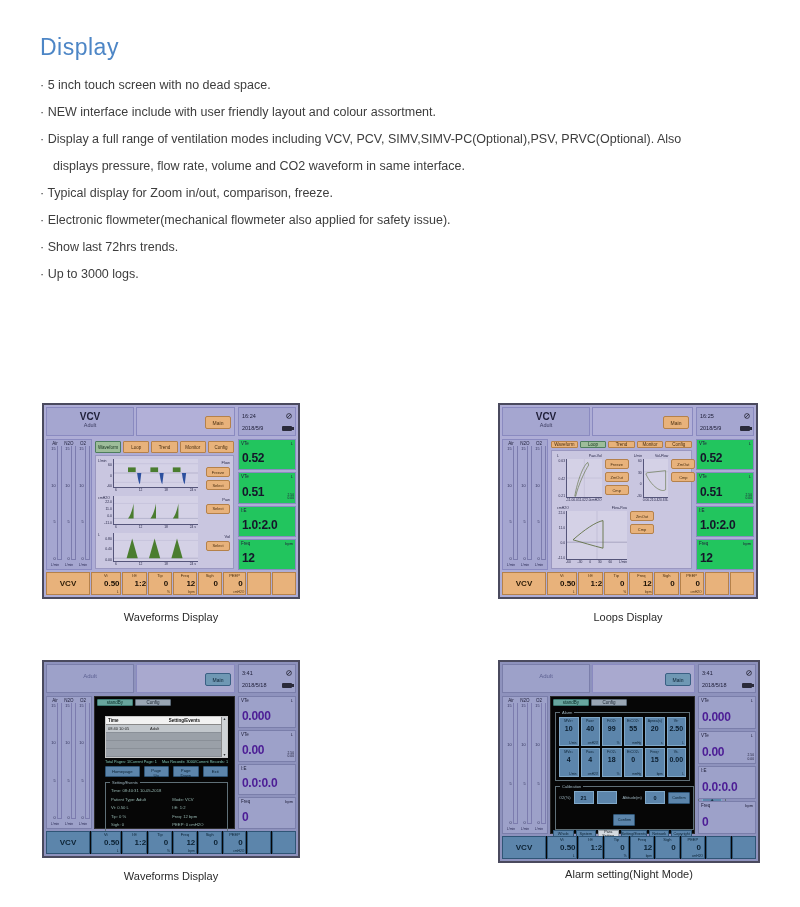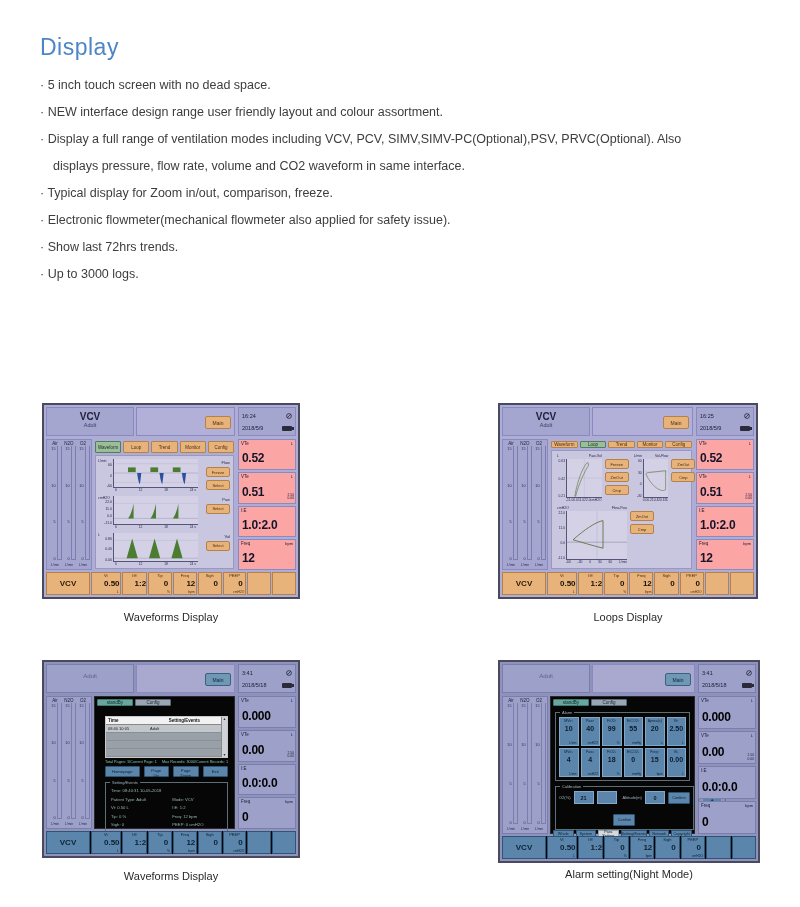--- a/index.html
+++ b/index.html
@@ -28,26 +28,26 @@
   .flow-panel{position:absolute;left:2px;top:34px;width:46px;bottom:27px;background:#a5a6d0;border:1px solid #8a8ac0;display:flex;padding:1px;}
   .gas-col{flex:1;display:flex;flex-direction:column;align-items:center;}
   .gas-name{font-size:4.5px;color:#20203a;}
   .tube-wrap{flex:1;display:flex;width:100%;justify-content:center;}
   .tick-col{width:8px;display:flex;flex-direction:column;justify-content:space-between;font-size:3.8px;color:#30305a;text-align:right;padding:1px 1px 1px 0;}
   .tube{width:5px;border:1px solid #7c7cae;border-top:none;height:98%;}
   .gas-unit{font-size:3.5px;color:#30305a;margin:1px 0;}
   .center{position:absolute;left:50px;top:34px;right:63px;bottom:27px;display:flex;flex-direction:column;}
   .center.nightc{background:#060606;border:1px solid #2a2a2a;}
   .mon-col{position:absolute;right:2px;top:34px;width:58px;bottom:27px;display:flex;flex-direction:column;gap:2px;}
-  .mon-box{flex:1;position:relative;background:#fca5a5;border:1px solid #8a8ac0;}
+  .mon-box{flex:1;position:relative;background:#22c55e;border:1px solid #8a8ac0;}
   .mon-lbl{position:absolute;left:2px;top:1px;font-size:4.5px;color:#20203a;}
   .mon-unit{position:absolute;right:2px;top:1px;font-size:4px;color:#20203a;}
   .mon-val{position:absolute;left:3px;bottom:4px;font-size:12px;font-weight:bold;color:#15152a;letter-spacing:-.3px;}
   .mon-mini{position:absolute;right:1px;bottom:2px;font-size:3.3px;color:#20203a;line-height:3.5px;text-align:right;}
-  .night-num .mon-val{color:#000000;}
+  .night-num .mon-val{color:#4c1d95;}
   .btm-bar{position:absolute;left:2px;right:2px;bottom:2px;height:23px;display:flex;gap:1px;}
   .bb-mode{width:44px;background:#e8b27b;border:1px solid #b5814a;display:flex;align-items:center;justify-content:center;font-size:8px;font-weight:bold;color:#2a1a05;}
   .bb-cell{flex:1;position:relative;background:#e8b27b;border:1px solid #b5814a;text-align:center;}
   .bb-lbl{font-size:4px;color:#4a2f10;line-height:6px;}
   .bb-val{font-size:8px;font-weight:bold;color:#1a1005;line-height:9px;padding-left:12px;}
   .bb-unit{position:absolute;right:1px;bottom:0;font-size:3.3px;color:#4a2f10;}
   .nightbar .bb-mode,.nightbar .bb-cell{background:#5c85ab;border-color:#2f5576;color:#0c2233;}
   .nightbar .bb-lbl,.nightbar .bb-val,.nightbar .bb-unit{color:#0c2233;}
   .nightbar{background:#060606;}
 
@@ -117,21 +117,21 @@
 </style>
 </head>
 <body>
 
 <div class="page">
   <h1 class="title">Display</h1>
 
   <div class="bullets">
 
   <div class="bullet">5 inch touch screen with no dead space.</div>
-      <div class="bullet">NEW interface design range user friendly layout and colour assortment.</div>
+      <div class="bullet">NEW interface include with user friendly layout and colour assortment.</div>
       <div class="bullet">Display a full range of ventilation modes including VCV, PCV, SIMV,SIMV-PC(Optional),PSV, PRVC(Optional). Also displays pressure, flow rate, volume and CO2 waveform in same interface.</div>
       <div class="bullet">Typical display for Zoom in/out, comparison, freeze.</div>
       <div class="bullet">Electronic flowmeter(mechanical flowmeter also applied for safety issue).</div>
       <div class="bullet">Show last 72hrs trends.</div>
       <div class="bullet">Up to 3000 logs.</div>
     </div>
 
   <div class="screen" style="left:42px;top:403px;width:258px;height:196px;">
     <div class="hdr-mode">
       <div class="hdr-mode-name">VCV</div>

